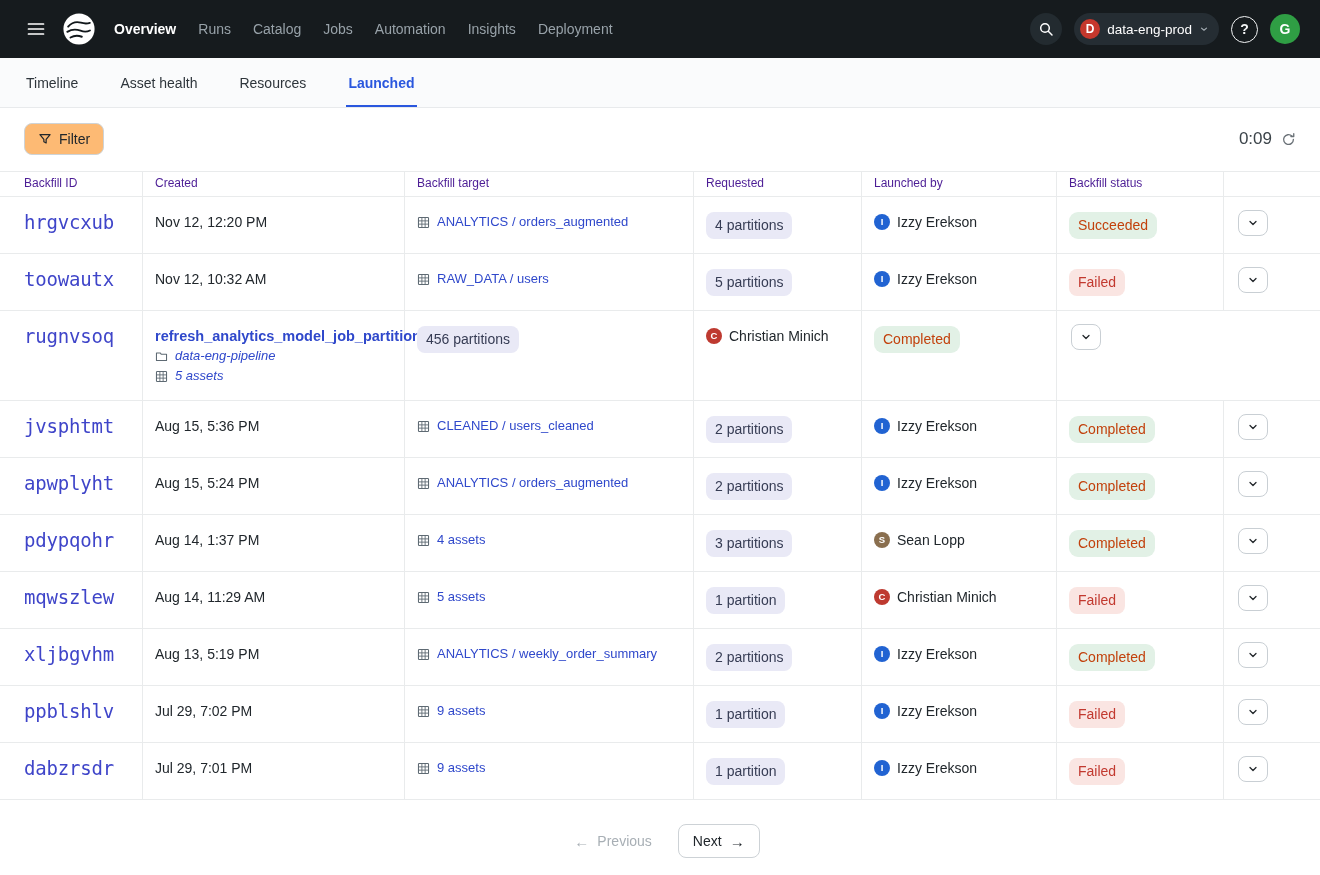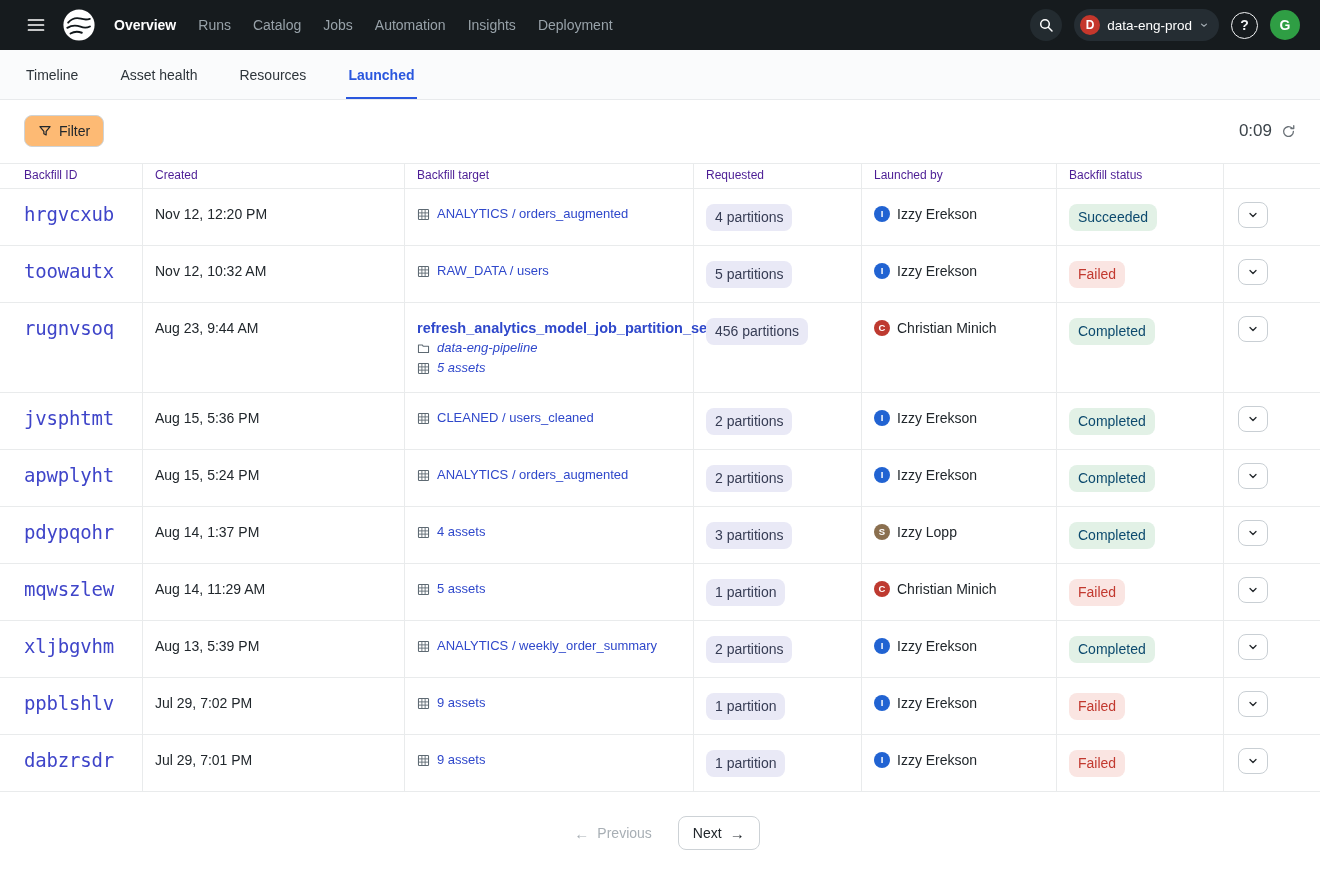--- a/index.html
+++ b/index.html
@@ -1,21 +1,21 @@
 <!DOCTYPE html>
 <html><head>
 <meta charset="utf-8">
 <style>
   * { box-sizing: border-box; margin: 0; padding: 0; }
   html, body { width: 1320px; height: 875px; background: #fff; overflow: hidden;
     font-family: "Liberation Sans", sans-serif; color: #21272C; }
   button { font-family: "Liberation Sans", sans-serif; }
 
   
-  .topnav { height: 50px; background: #161B1E; display: flex; align-items: center; padding: 16px 20px; justify-content: flex-end; }
+  .topnav { height: 58px; background: #161B1E; display: flex; align-items: center; padding: 16px 20px; justify-content: flex-end; }
   .hamburger-btn { background: none; border: none; cursor: pointer; display: flex; align-items: center; padding: 6px; }
   .logo { margin-left: 10px; display: flex; align-items: center; cursor: pointer; }
   .nav-links { display: flex; gap: 22px; margin-left: 18px; align-items: center; }
   .nav-link { color: #98A2A9; font-size: 14px; text-decoration: none; cursor: pointer; white-space: nowrap; }
   .nav-link.active { color: #fff; font-weight: 700; }
   .topnav-right { margin-left: auto; display: flex; align-items: center; gap: 12px; }
   .search-btn { width: 32px; height: 32px; border-radius: 50%; border: none; background: #232B30;
     display: flex; align-items: center; justify-content: center; cursor: pointer; }
   .deployment-pill { height: 32px; background: #252D33; border: none; border-radius: 16px; cursor: pointer;
     display: flex; align-items: center; gap: 7px; padding: 0 10px 0 6px; }
@@ -55,21 +55,21 @@
   .td-id { padding-left: 24px; }
   .id-link { font-family: "DejaVu Sans Mono", monospace; font-size: 19px; color: #3F45C9;
     text-decoration: none; cursor: pointer; letter-spacing: -0.2px; }
   .target-line { display: flex; align-items: center; gap: 7px; }
   .target-line + .target-line { margin-top: 0; font-style: italic; }
   .t-icon { display: flex; align-items: center; }
   .t-link { color: #2F48CB; font-size: 13px; text-decoration: none; cursor: pointer; }
   .t-link.job { font-size: 14.5px; font-weight: 700; }
   .pill { display: inline-block; border-radius: 8px; padding: 3px 9px 4px; font-size: 14px; white-space: nowrap; }
   .pill-partitions { background: #E9E9F6; color: #363C54; }
-  .pill-success { background: #E2F1E6; color: #0c4a6e; }
+  .pill-success { background: #E2F1E6; color: #c2410c; border-radius: 9px; }
   .pill-failure { background: #FAE5E2; color: #C2392F; }
   .td-launcher { display: flex; align-items: flex-start; gap: 7px; }
   .mini-avatar { width: 16px; height: 16px; border-radius: 50%; color: #fff; font-size: 9.5px; font-weight: 700;
     display: inline-flex; align-items: center; justify-content: center; flex: none; margin-top: 2px; }
   .row-menu-btn { width: 30px; height: 26px; border: 1px solid #C9CFD4; border-radius: 8px; background: #fff;
     display: flex; align-items: center; justify-content: center; cursor: pointer; margin-left: 2px; }
   .td-actions { padding-top: 13px; }
 
   
   .pagination { display: flex; justify-content: center; gap: 12px; margin-top: 24px; }
@@ -212,21 +212,20 @@
         <div class="td td-actions">
           <button class="row-menu-btn">
             <svg width="12" height="12" viewBox="0 0 16 16" fill="none">
               <path d="M4 6l4 4 4-4" stroke="#22272B" stroke-width="1.7" stroke-linecap="round" stroke-linejoin="round"></path>
             </svg>
           </button>
         </div>
       </div>
       <div class="grid-row tr">
         <div class="td td-id"><a class="id-link">rugnvsoq</a></div>
-        <div class="td">Aug 23, 9:44 AM</div>
         <div class="td">
           <div class="target-line">
             <a class="t-link job">refresh_analytics_model_job_partition_set</a>
           </div>
           <div class="target-line">
             <span class="t-icon">
               <svg width="13" height="13" viewBox="0 0 16 16" fill="none">
                 <path d="M1.8 13V3.6h4.6l1.4 1.7h6.4V13H1.8z" stroke="#5E6A73" stroke-width="1.3" stroke-linejoin="round"></path>
               </svg>
             </span>
@@ -322,21 +321,21 @@
                 <rect x="1.8" y="1.8" width="12.4" height="12.4" rx="1" stroke="#5E6A73" stroke-width="1.3"></rect>
                 <path d="M1.8 6h12.4M1.8 10h12.4M6 1.8v12.4M10 1.8v12.4" stroke="#5E6A73" stroke-width="1.1"></path>
               </svg>
             </span>
             <a class="t-link">4 assets</a>
           </div>
         </div>
         <div class="td"><span class="pill pill-partitions">3 partitions</span></div>
         <div class="td td-launcher">
           <span class="mini-avatar" style="background: rgb(138, 111, 79);">S</span>
-          <span>Izzy Lopp</span>
+          <span>Sean Lopp</span>
         </div>
         <div class="td"><span class="pill pill-success">Completed</span></div>
         <div class="td td-actions">
           <button class="row-menu-btn">
             <svg width="12" height="12" viewBox="0 0 16 16" fill="none">
               <path d="M4 6l4 4 4-4" stroke="#22272B" stroke-width="1.7" stroke-linecap="round" stroke-linejoin="round"></path>
             </svg>
           </button>
         </div>
       </div>
@@ -363,21 +362,21 @@
         <div class="td td-actions">
           <button class="row-menu-btn">
             <svg width="12" height="12" viewBox="0 0 16 16" fill="none">
               <path d="M4 6l4 4 4-4" stroke="#22272B" stroke-width="1.7" stroke-linecap="round" stroke-linejoin="round"></path>
             </svg>
           </button>
         </div>
       </div>
       <div class="grid-row tr">
         <div class="td td-id"><a class="id-link">xljbgvhm</a></div>
-        <div class="td">Aug 13, 5:39 PM</div>
+        <div class="td">Aug 13, 5:19 PM</div>
         <div class="td">
           <div class="target-line">
             <span class="t-icon">
               <svg width="13" height="13" viewBox="0 0 16 16" fill="none">
                 <rect x="1.8" y="1.8" width="12.4" height="12.4" rx="1" stroke="#5E6A73" stroke-width="1.3"></rect>
                 <path d="M1.8 6h12.4M1.8 10h12.4M6 1.8v12.4M10 1.8v12.4" stroke="#5E6A73" stroke-width="1.1"></path>
               </svg>
             </span>
             <a class="t-link">ANALYTICS / weekly_order_summary</a>
           </div>

